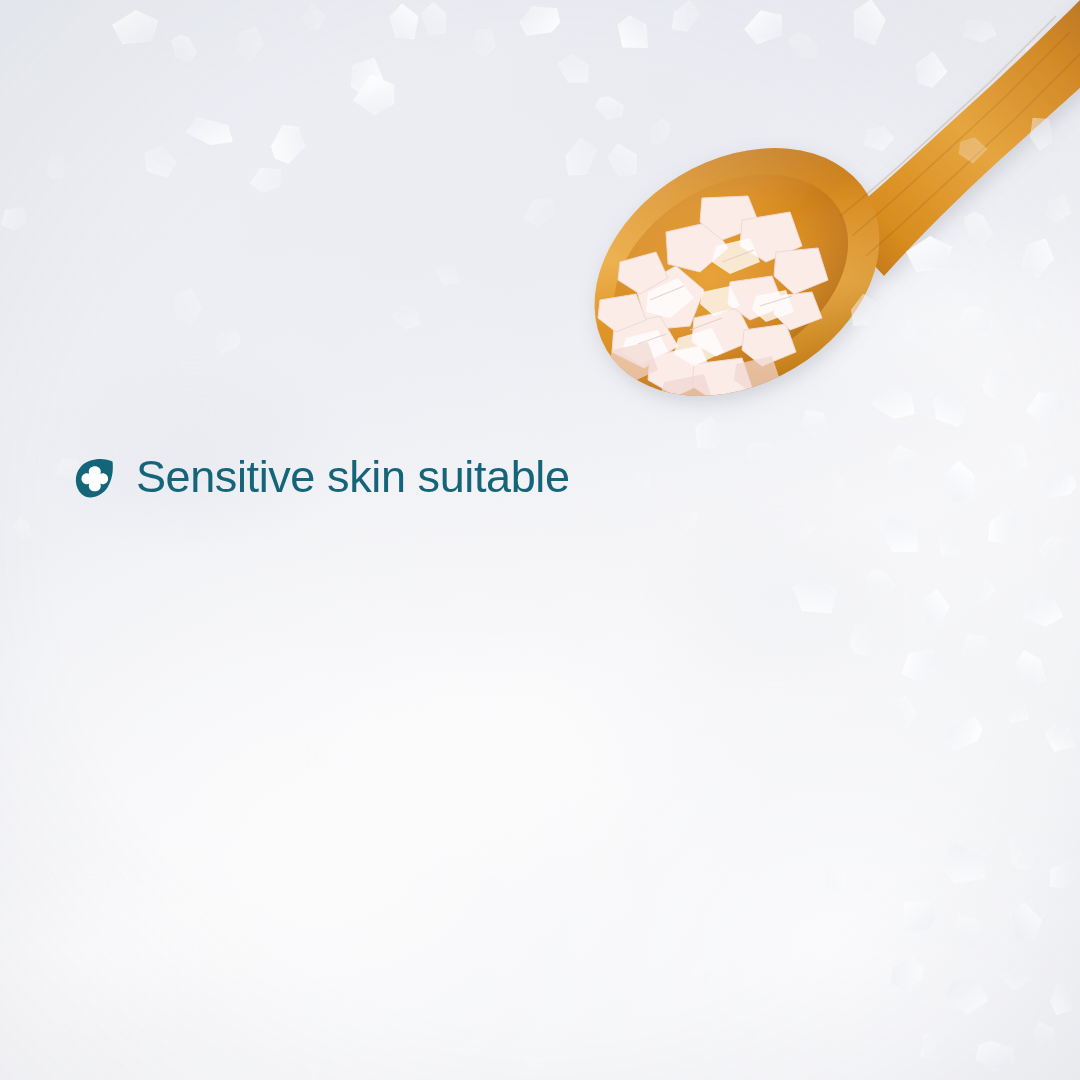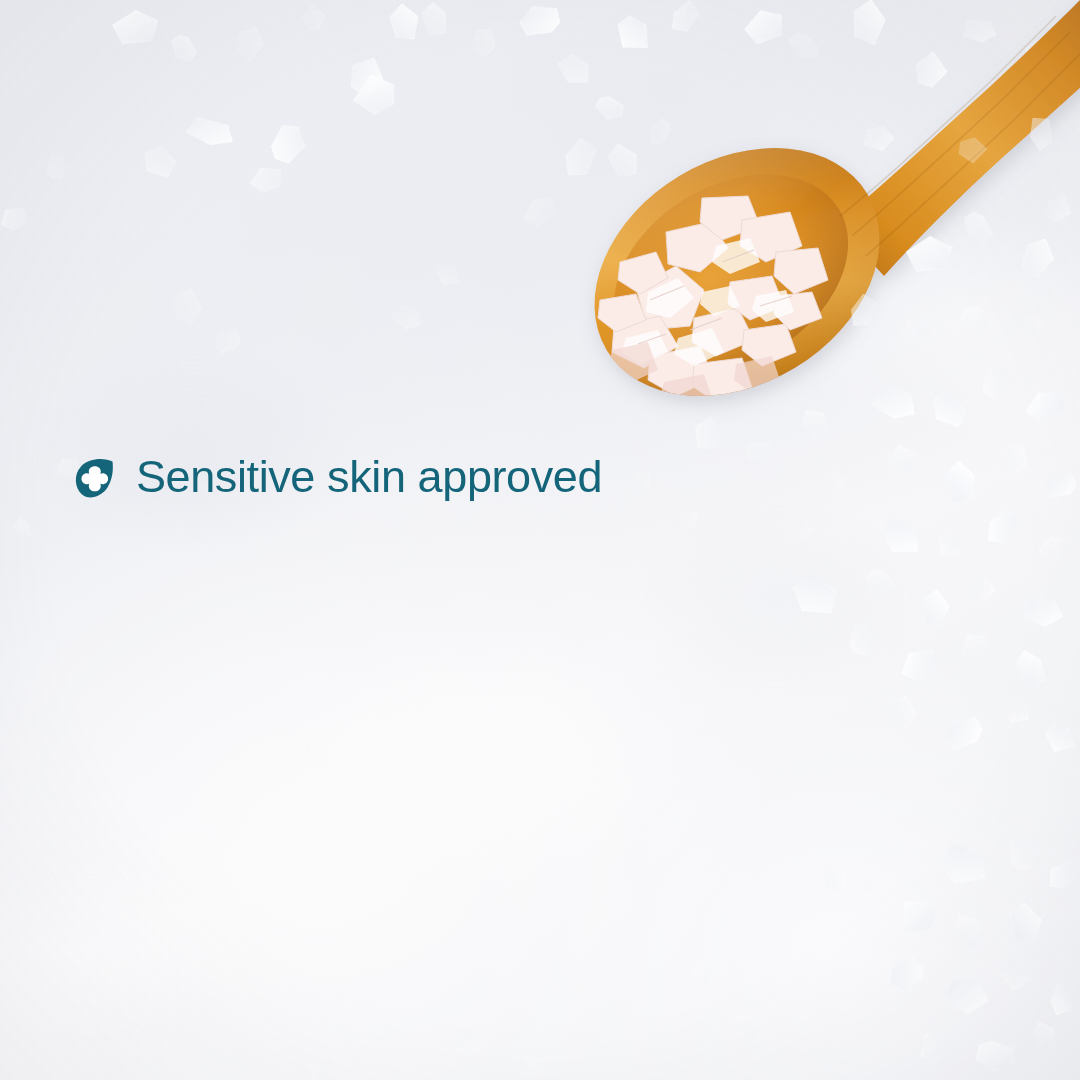--- a/index.html
+++ b/index.html
@@ -304,18 +304,18 @@
   <div id="claims">
 
 
     <div class="claim">
       <span class="claim-icon">
         <svg viewBox="0 0 46 46" xmlns="http://www.w3.org/2000/svg">
           <path d="M40.5 5.5 C40.5 5.5 43 20 35.5 31.5 C29.5 40.7 17 44.5 10 38.5 C2.5 32 1.5 18.5 9 10.5 C17 2 32 1.5 40.5 5.5 Z" fill="#15657a"></path>
           <path d="M22.8 10.3 c3.6 0 6 2.4 6 5.3 0 .9-.2 1.6-.5 2.2 .7-.3 1.5-.5 2.4-.5 3 0 5.4 2.4 5.4 5.5 0 3.1-2.4 5.5-5.4 5.5-.9 0-1.7-.2-2.4-.5 .3 .6 .5 1.4 .5 2.2 0 3-2.4 5.3-6 5.3 -3.6 0-6-2.3-6-5.3 0-.8 .2-1.6 .5-2.2 -.7 .3-1.5 .5-2.4 .5 -3 0-5.4-2.4-5.4-5.5 0-3.1 2.4-5.5 5.4-5.5 .9 0 1.7 .2 2.4 .5 -.3-.6-.5-1.3-.5-2.2 0-2.9 2.4-5.3 6-5.3 Z" fill="#ffffff"></path>
         </svg>
       </span>
-      <span class="claim-text">Sensitive skin approved</span>
+      <span class="claim-text">Sensitive skin suitable</span>
     </div>
 
 
   </div>
 </div>
 
 </body></html>

